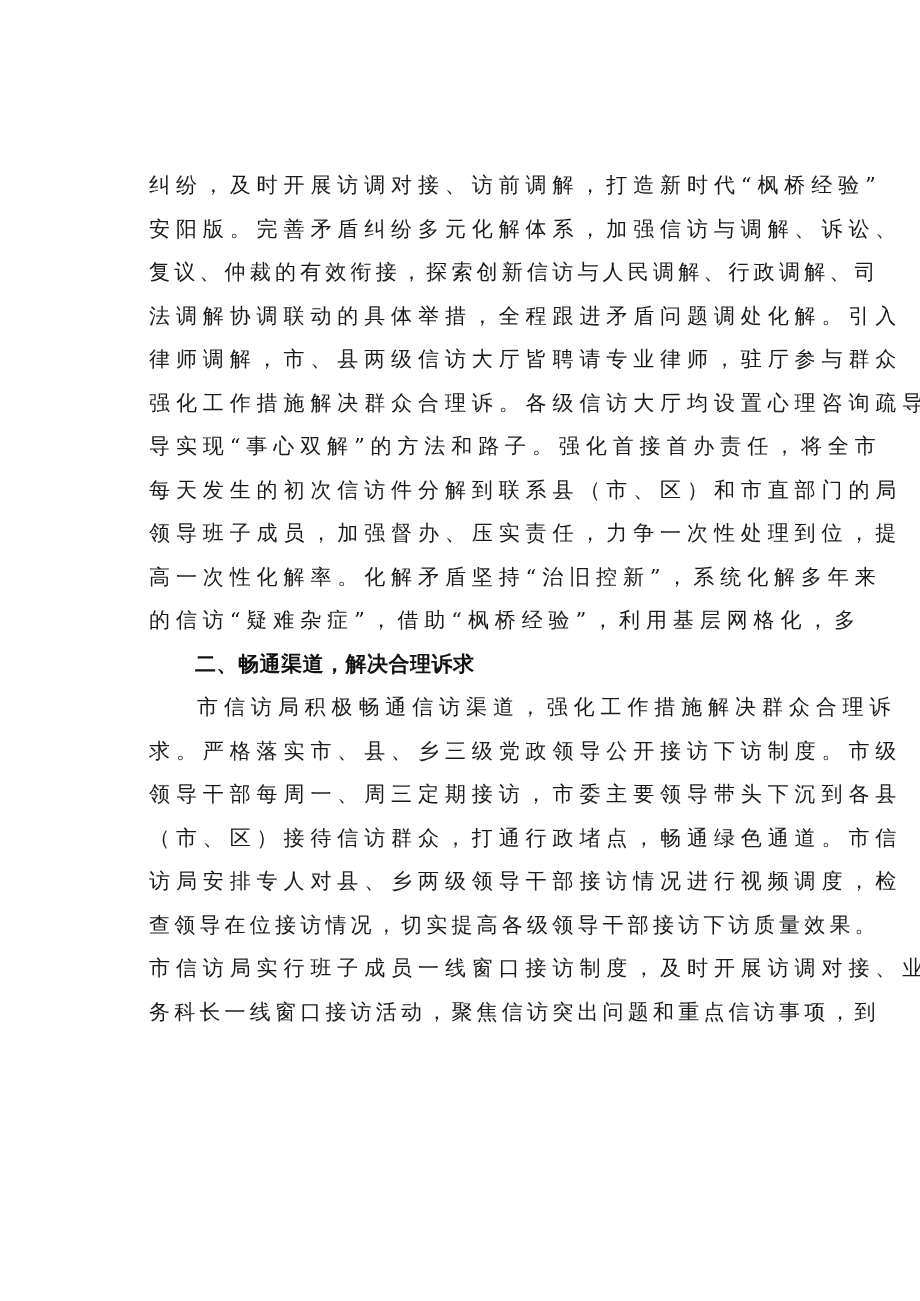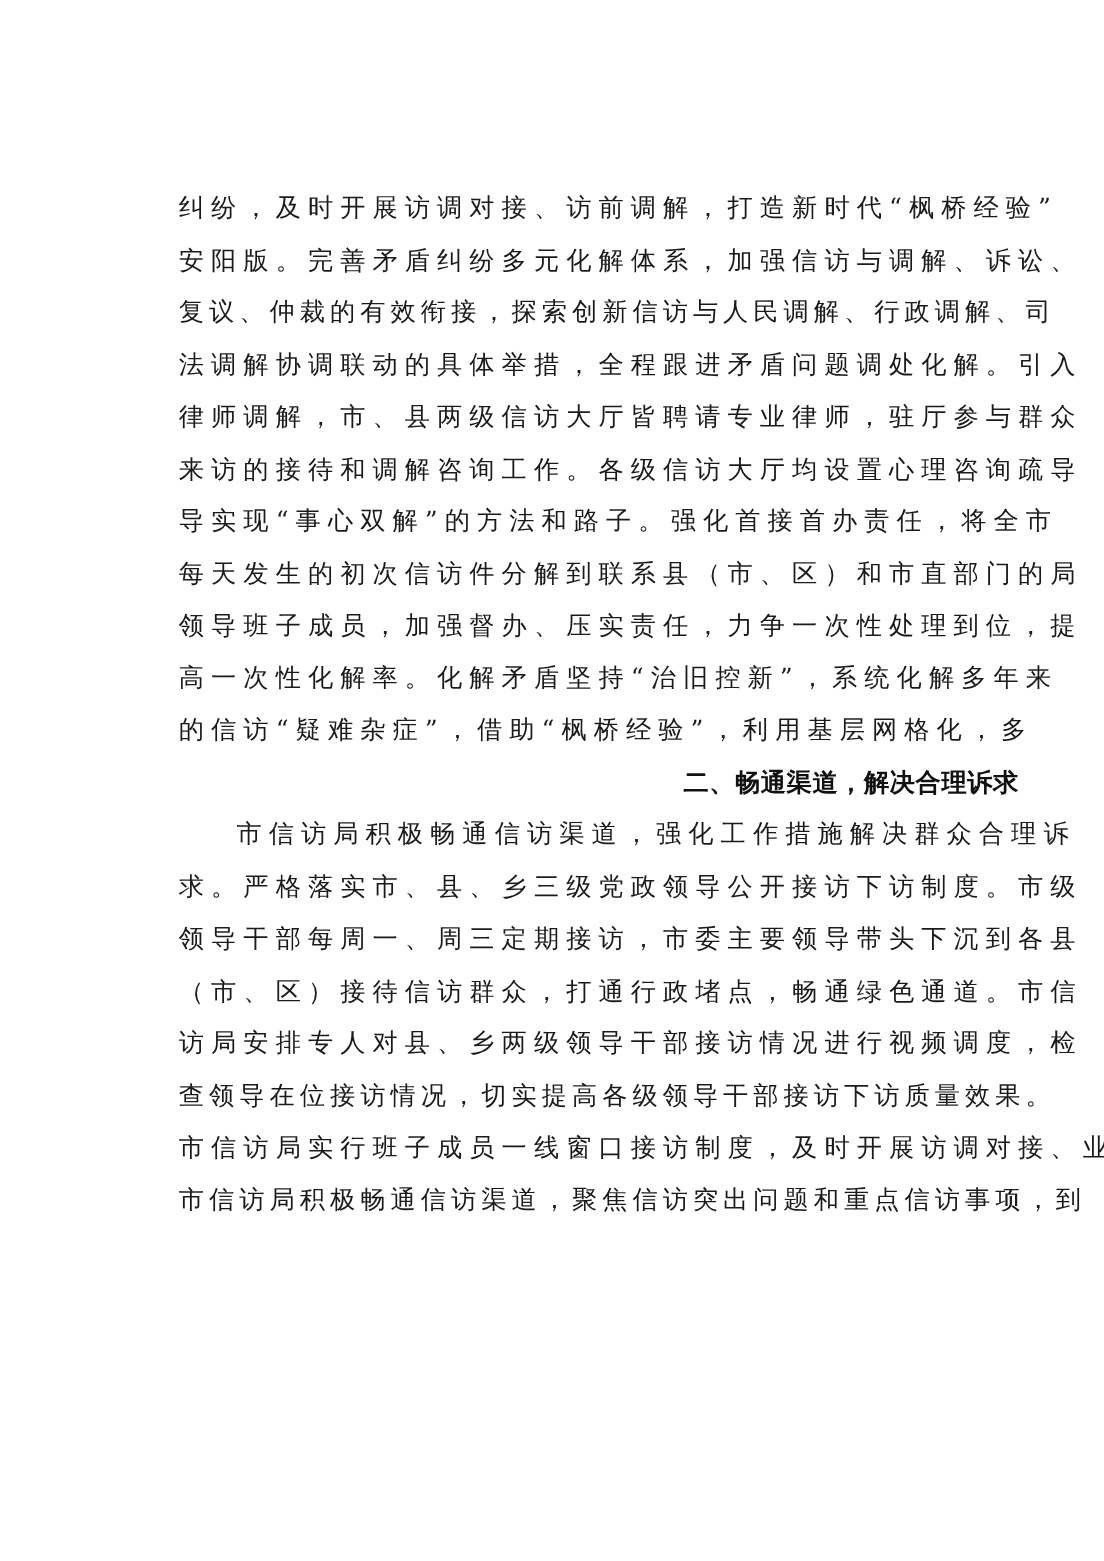--- a/index.html
+++ b/index.html
@@ -11,23 +11,22 @@
       width: 920px;
       height: 1301px;
       position: relative;
       overflow: hidden;
       font-family: "DejaVu Serif", "Liberation Serif", serif;
       color: #1a1a1a;
     }
     .page {
       position: absolute;
       left: 149px;
-      top: 152px;
+      top: 164px;
       width: 700px;
-      text-align: right;
     }
     .line {
       height: 43.5px;
       line-height: 43.5px;
       font-size: 21px;
       white-space: nowrap;
       letter-spacing: 5.9px;
     }
     .line.tight {
       letter-spacing: 4.2px;
@@ -50,33 +49,33 @@
 </head>
 <body>
 
 <div class="page">
   <div>
     <div class="line">纠纷，及时开展访调对接、访前调解，打造新时代“枫桥经验”</div>
     <div class="line">安阳版。完善矛盾纠纷多元化解体系，加强信访与调解、诉讼、</div>
     <div class="line tight">复议、仲裁的有效衔接，探索创新信访与人民调解、行政调解、司</div>
     <div class="line">法调解协调联动的具体举措，全程跟进矛盾问题调处化解。引入</div>
     <div class="line">律师调解，市、县两级信访大厅皆聘请专业律师，驻厅参与群众</div>
-    <div class="line">来访的接待和调解咨询工作。各级信访大厅均设置心理咨询疏导</div>
+    <div class="line">强化工作措施解决群众合理诉。各级信访大厅均设置心理咨询疏导</div>
     <div class="line">导实现“事心双解”的方法和路子。强化首接首办责任，将全市</div>
     <div class="line">每天发生的初次信访件分解到联系县（市、区）和市直部门的局</div>
     <div class="line">领导班子成员，加强督办、压实责任，力争一次性处理到位，提</div>
     <div class="line">高一次性化解率。化解矛盾坚持“治旧控新”，系统化解多年来</div>
     <div class="line">的信访“疑难杂症”，借助“枫桥经验”，利用基层网格化，多</div>
   </div>
 
   <div class="heading">二、畅通渠道，解决合理诉求</div>
 
   <div>
     <div class="line indent">市信访局积极畅通信访渠道，强化工作措施解决群众合理诉</div>
     <div class="line">求。严格落实市、县、乡三级党政领导公开接访下访制度。市级</div>
     <div class="line">领导干部每周一、周三定期接访，市委主要领导带头下沉到各县</div>
     <div class="line">（市、区）接待信访群众，打通行政堵点，畅通绿色通道。市信</div>
     <div class="line">访局安排专人对县、乡两级领导干部接访情况进行视频调度，检</div>
     <div class="line tight">查领导在位接访情况，切实提高各级领导干部接访下访质量效果。</div>
     <div class="line">市信访局实行班子成员一线窗口接访制度，及时开展访调对接、业</div>
-    <div class="line tight">市信访局积极畅通信访渠道，聚焦信访突出问题和重点信访事项，到</div>
+    <div class="line tight">务科长一线窗口接访活动，聚焦信访突出问题和重点信访事项，到</div>
   </div>
 </div>
 
 </body></html>

